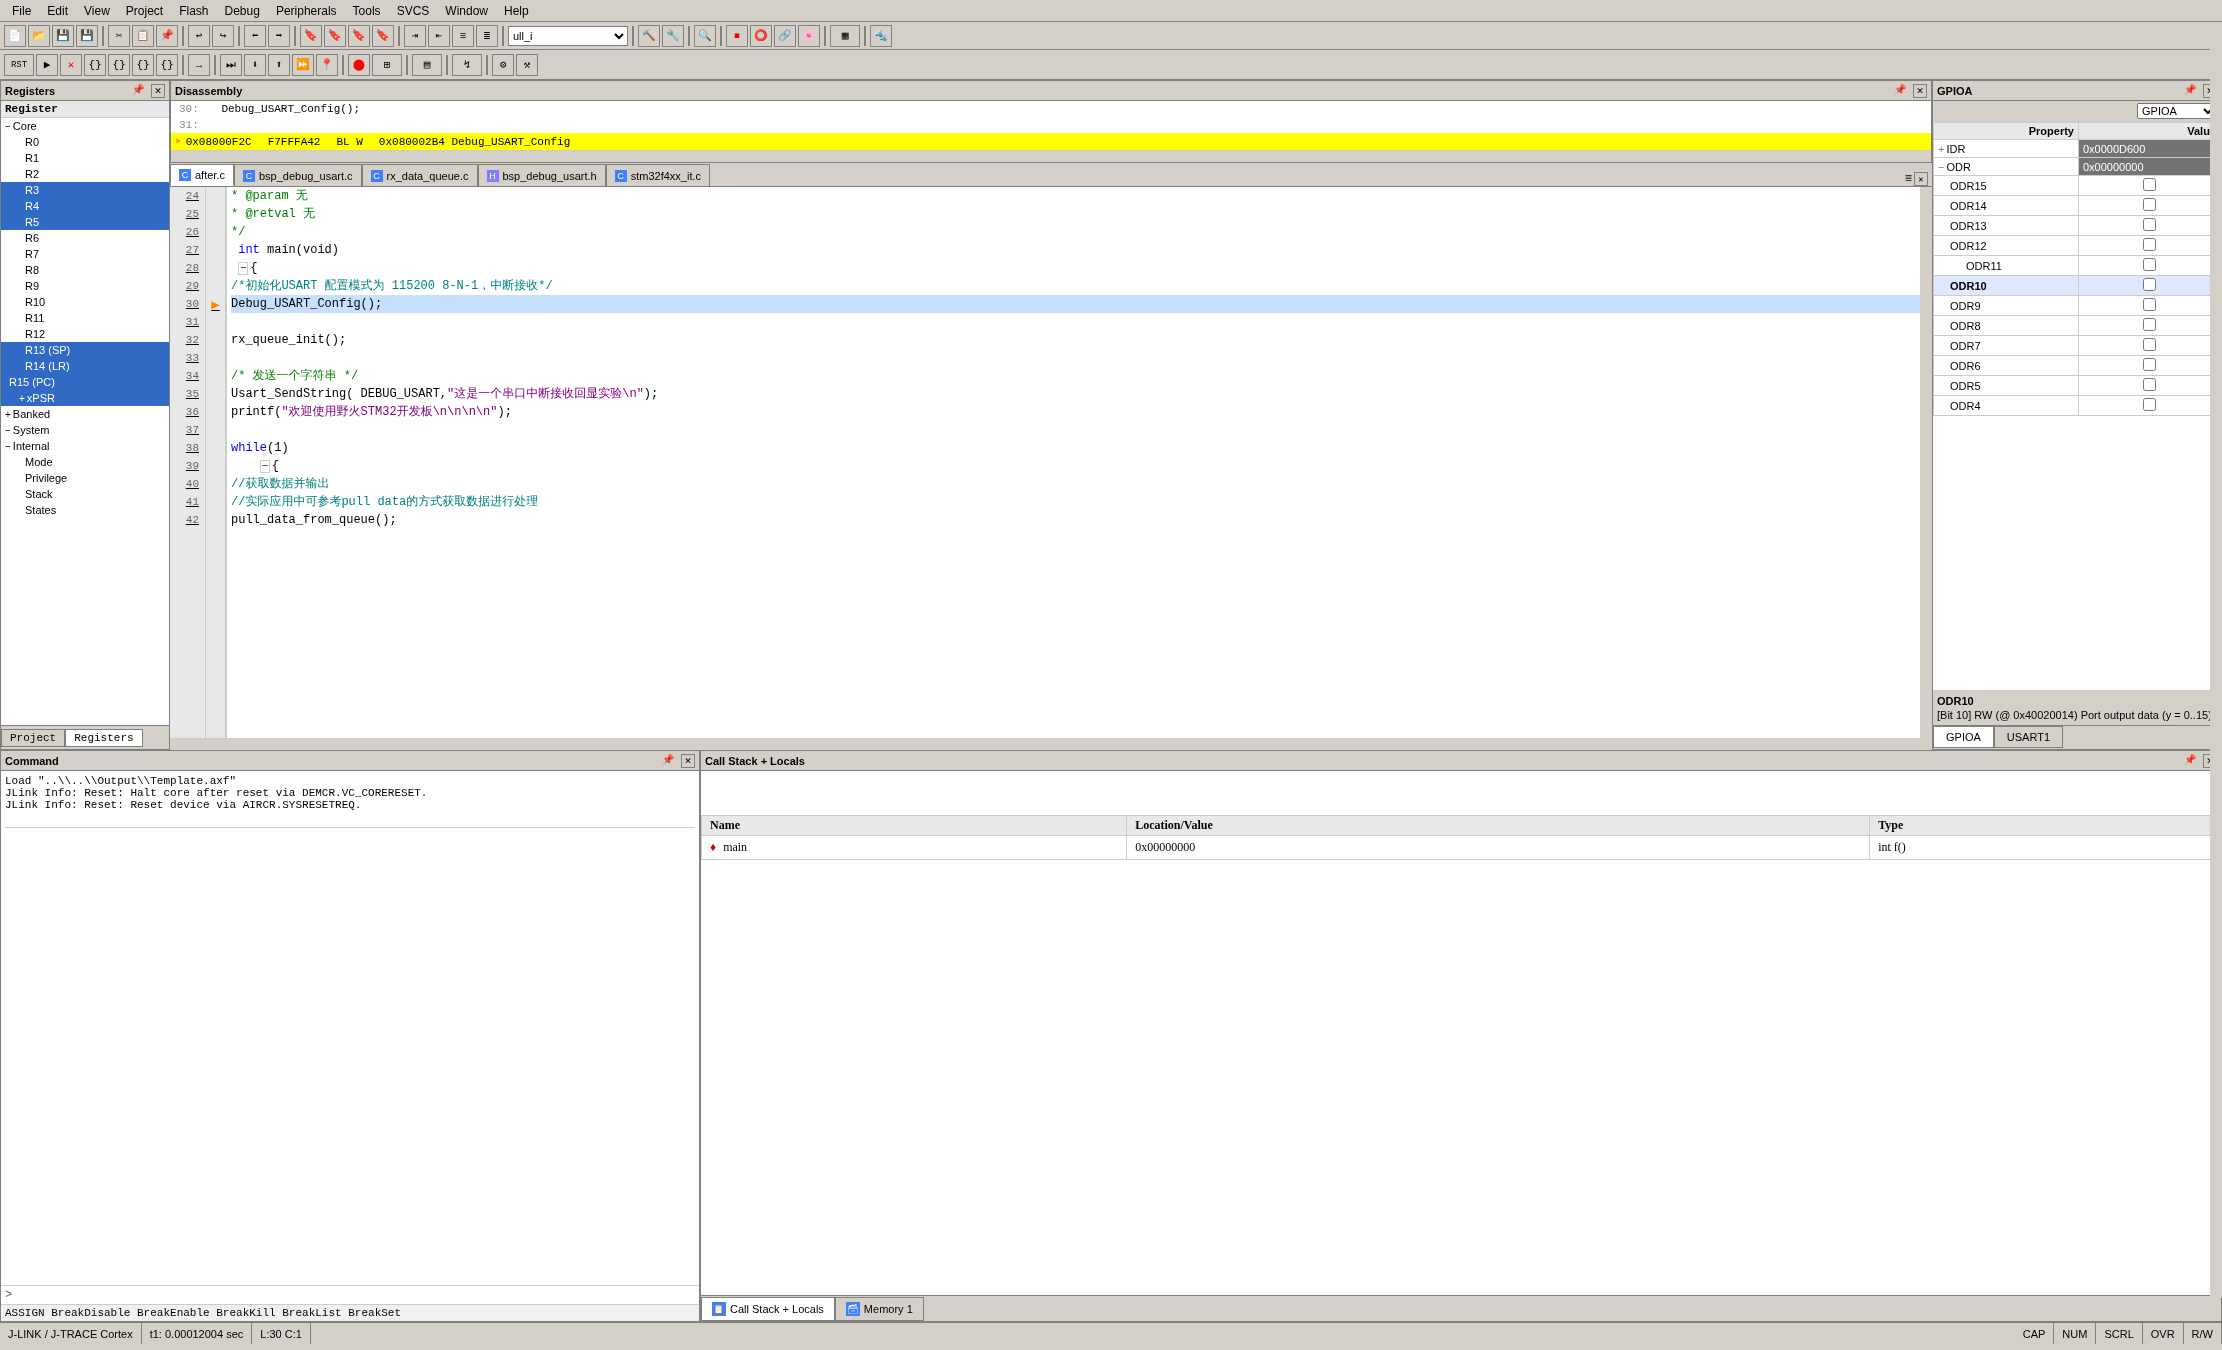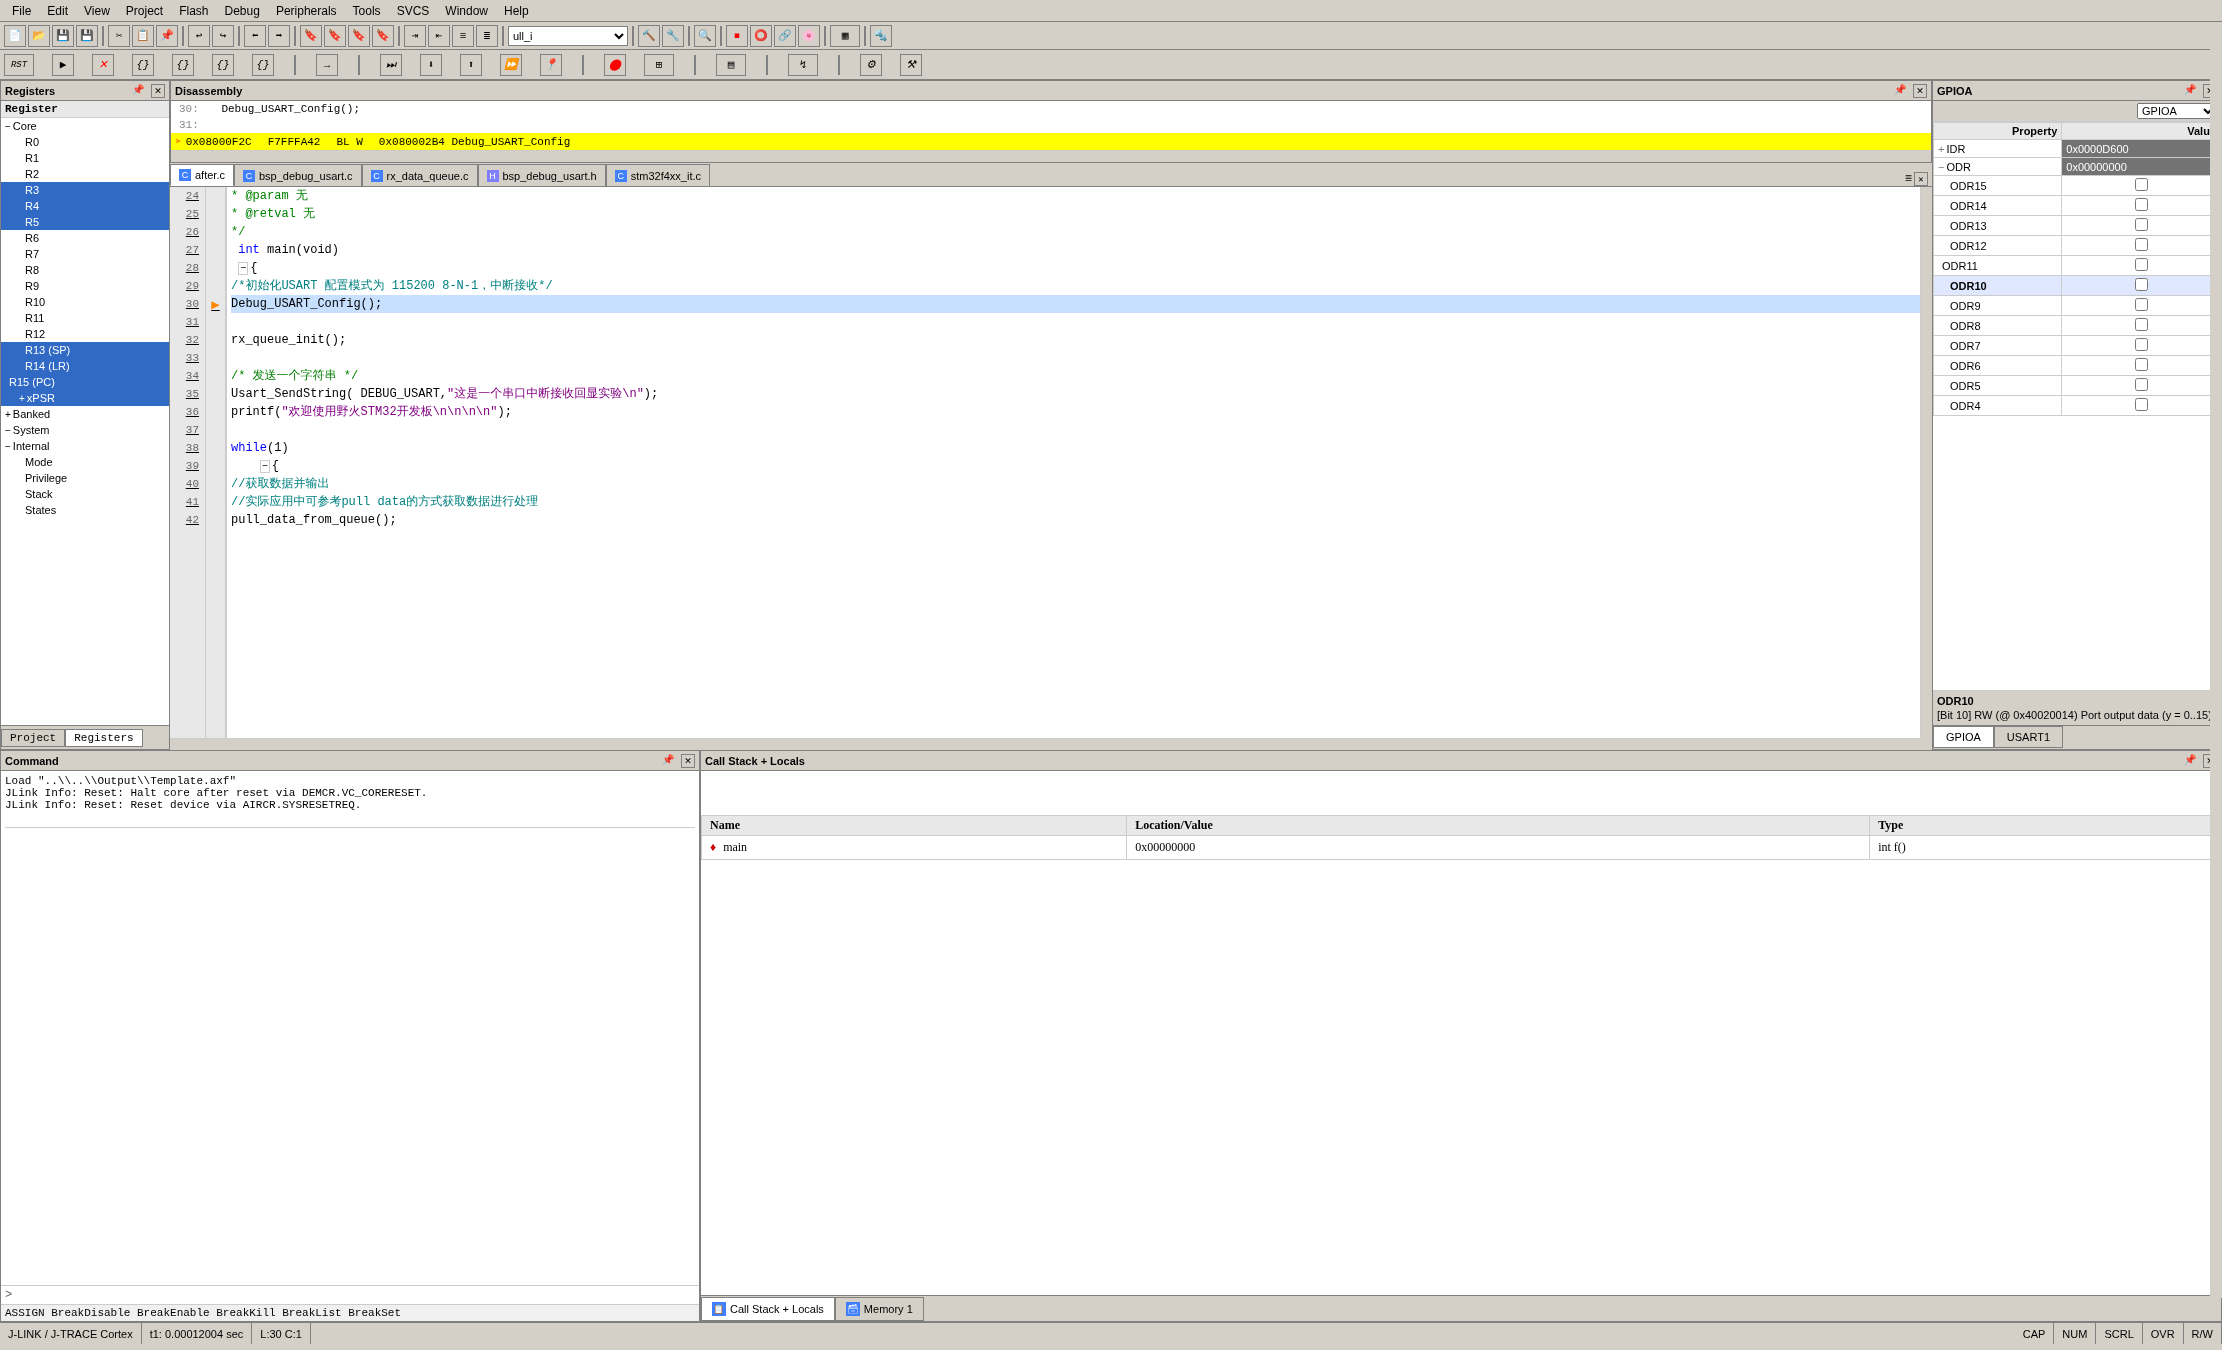--- a/index.html
+++ b/index.html
@@ -39,22 +39,21 @@
       border-bottom: 1px solid #808080;
       gap: 2px;
     }
     .toolbar2 {
       background: #d4d0c8;
       height: 30px;
       display: flex;
       align-items: center;
       padding: 2px 4px;
       border-bottom: 1px solid #808080;
-      gap: 18px;
-      font-style: italic;
+      gap: 2px;
     }
     .tb-btn {
       width: 22px;
       height: 22px;
       background: #d4d0c8;
       border: 1px solid #808080;
       cursor: pointer;
       display: flex;
       align-items: center;
       justify-content: center;
@@ -908,21 +907,21 @@
           </tr>
           <tr class="prop-row">
             <td style="padding-left:16px;">ODR13</td>
             <td class="checkbox-cell"><input type="checkbox" style=""></td>
           </tr>
           <tr class="prop-row">
             <td style="padding-left:16px;">ODR12</td>
             <td class="checkbox-cell"><input type="checkbox" style=""></td>
           </tr>
           <tr class="prop-row">
-            <td style="padding-left:8px;">ODR11</td>
+            <td style="padding-left:32px;">ODR11</td>
             <td class="checkbox-cell"><input type="checkbox" style=""></td>
           </tr>
           <tr class="prop-row" style="background:#e0e8ff;">
             <td style="padding-left:16px; font-weight:bold;">ODR10</td>
             <td class="checkbox-cell"><input type="checkbox" style=""></td>
           </tr>
           <tr class="prop-row">
             <td style="padding-left:16px;">ODR9</td>
             <td class="checkbox-cell"><input type="checkbox" style=""></td>
           </tr>

